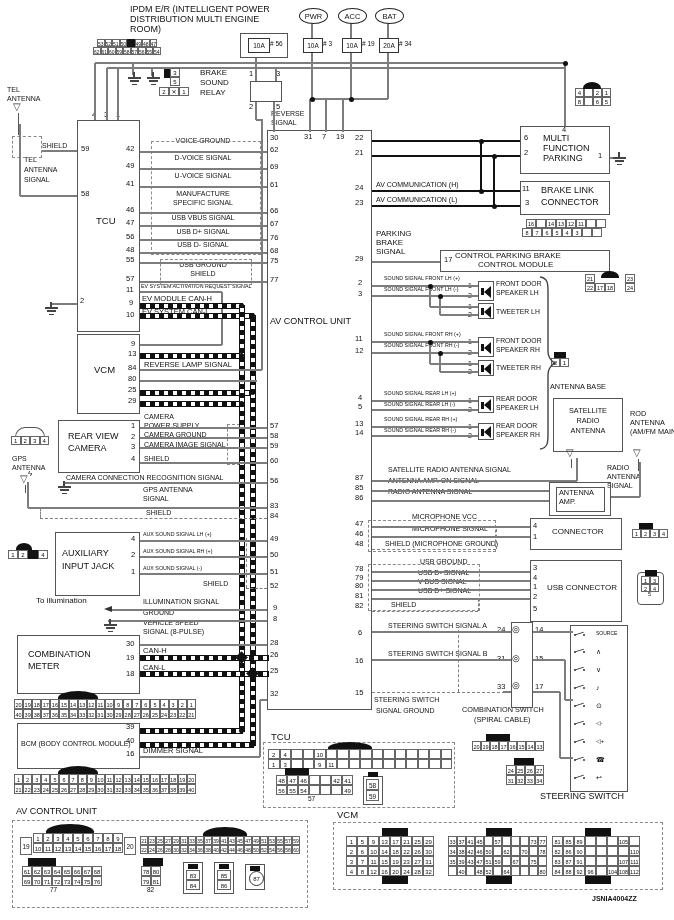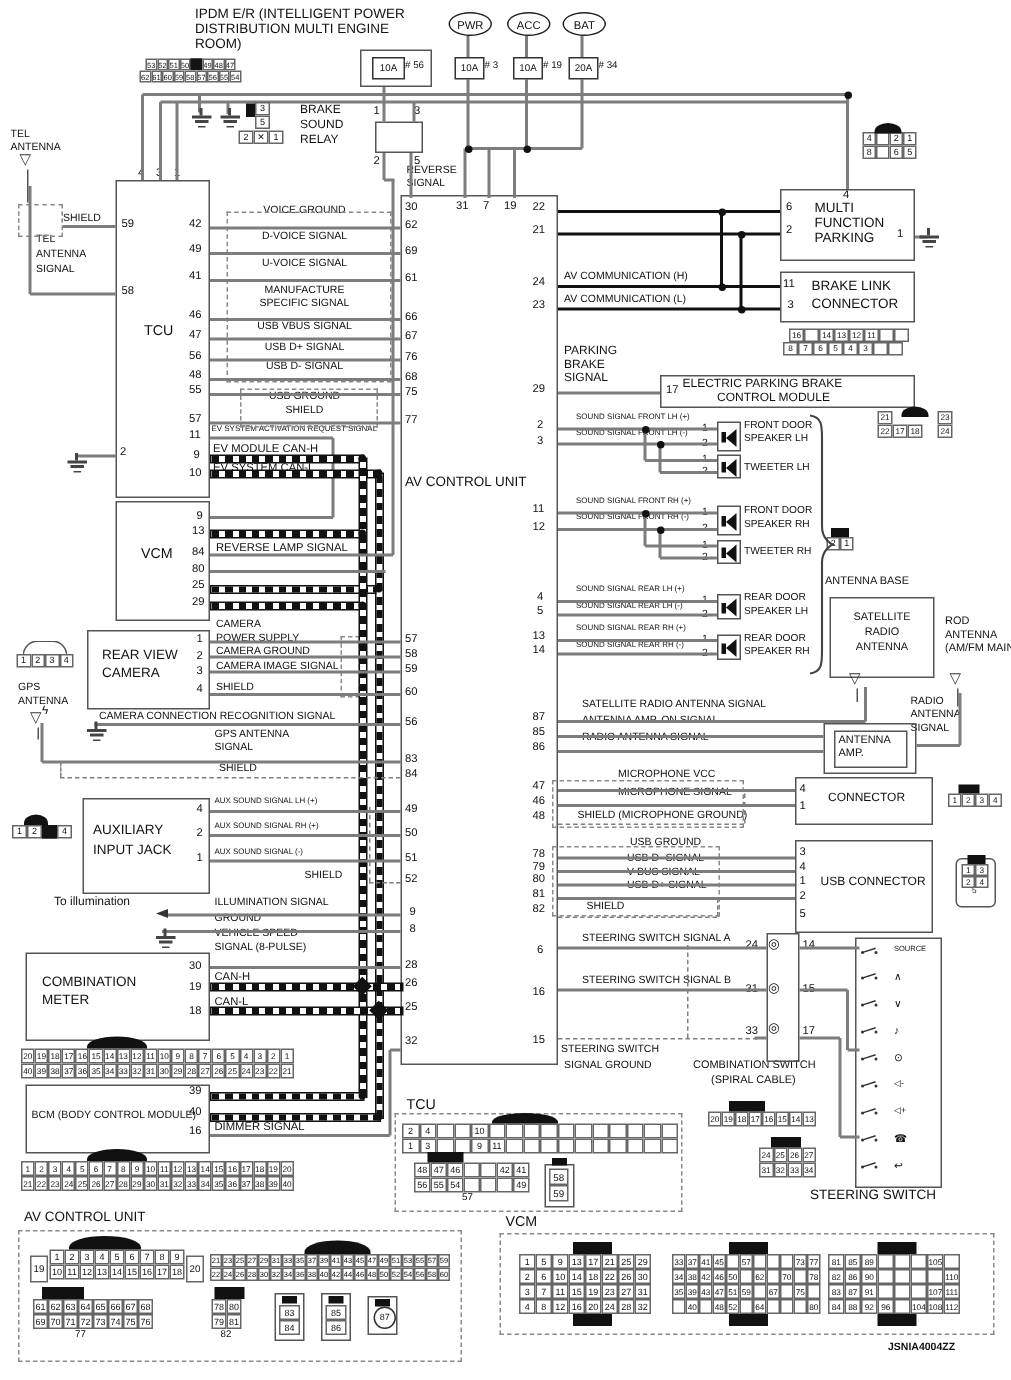--- a/index.html
+++ b/index.html
@@ -147,21 +147,21 @@
     <div class="t" style="left: 524px; top: 134px; font-size: 7.5px;">6</div>
     <div class="t" style="left: 524px; top: 149px; font-size: 7.5px;">2</div>
     <div class="t" style="left: 598px; top: 152px; font-size: 7.5px;">1</div>
     <div class="t" style="left: 543px; top: 134px; font-size: 9px;">MULTI</div>
     <div class="t" style="left: 543px; top: 144px; font-size: 9px;">FUNCTION</div>
     <div class="t" style="left: 543px; top: 154px; font-size: 9px;">PARKING</div>
     <div class="t" style="left: 522px; top: 185px; font-size: 7.5px;">11</div>
     <div class="t" style="left: 525px; top: 199px; font-size: 7.5px;">3</div>
     <div class="t" style="left: 541px; top: 186px; font-size: 9px;">BRAKE LINK</div>
     <div class="t" style="left: 541px; top: 198px; font-size: 9px;">CONNECTOR</div>
-    <div class="t" style="left: 455px; top: 252px; font-size: 8px;">ELECTRIC PARKING BRAKE</div>
+    <div class="t" style="left: 455px; top: 252px; font-size: 8px;">CONTROL PARKING BRAKE</div>
     <div class="t" style="left: 478px; top: 261px; font-size: 8px;">CONTROL MODULE</div>
     <div class="t" style="left: 444px; top: 256px; font-size: 7.5px;">17</div>
     <div class="t" style="left: 384px; top: 276px; font-size: 5.3px;">SOUND SIGNAL FRONT LH (+)</div>
     <div class="t" style="left: 384px; top: 287px; font-size: 5.3px;">SOUND SIGNAL FRONT LH (-)</div>
     <div class="t" style="left: 384px; top: 332px; font-size: 5.3px;">SOUND SIGNAL FRONT RH (+)</div>
     <div class="t" style="left: 384px; top: 343px; font-size: 5.3px;">SOUND SIGNAL FRONT RH (-)</div>
     <div class="t" style="left: 384px; top: 391px; font-size: 5.3px;">SOUND SIGNAL REAR LH (+)</div>
     <div class="t" style="left: 384px; top: 402px; font-size: 5.3px;">SOUND SIGNAL REAR LH (-)</div>
     <div class="t" style="left: 384px; top: 417px; font-size: 5.3px;">SOUND SIGNAL REAR RH (+)</div>
     <div class="t" style="left: 384px; top: 428px; font-size: 5.3px;">SOUND SIGNAL REAR RH (-)</div>

